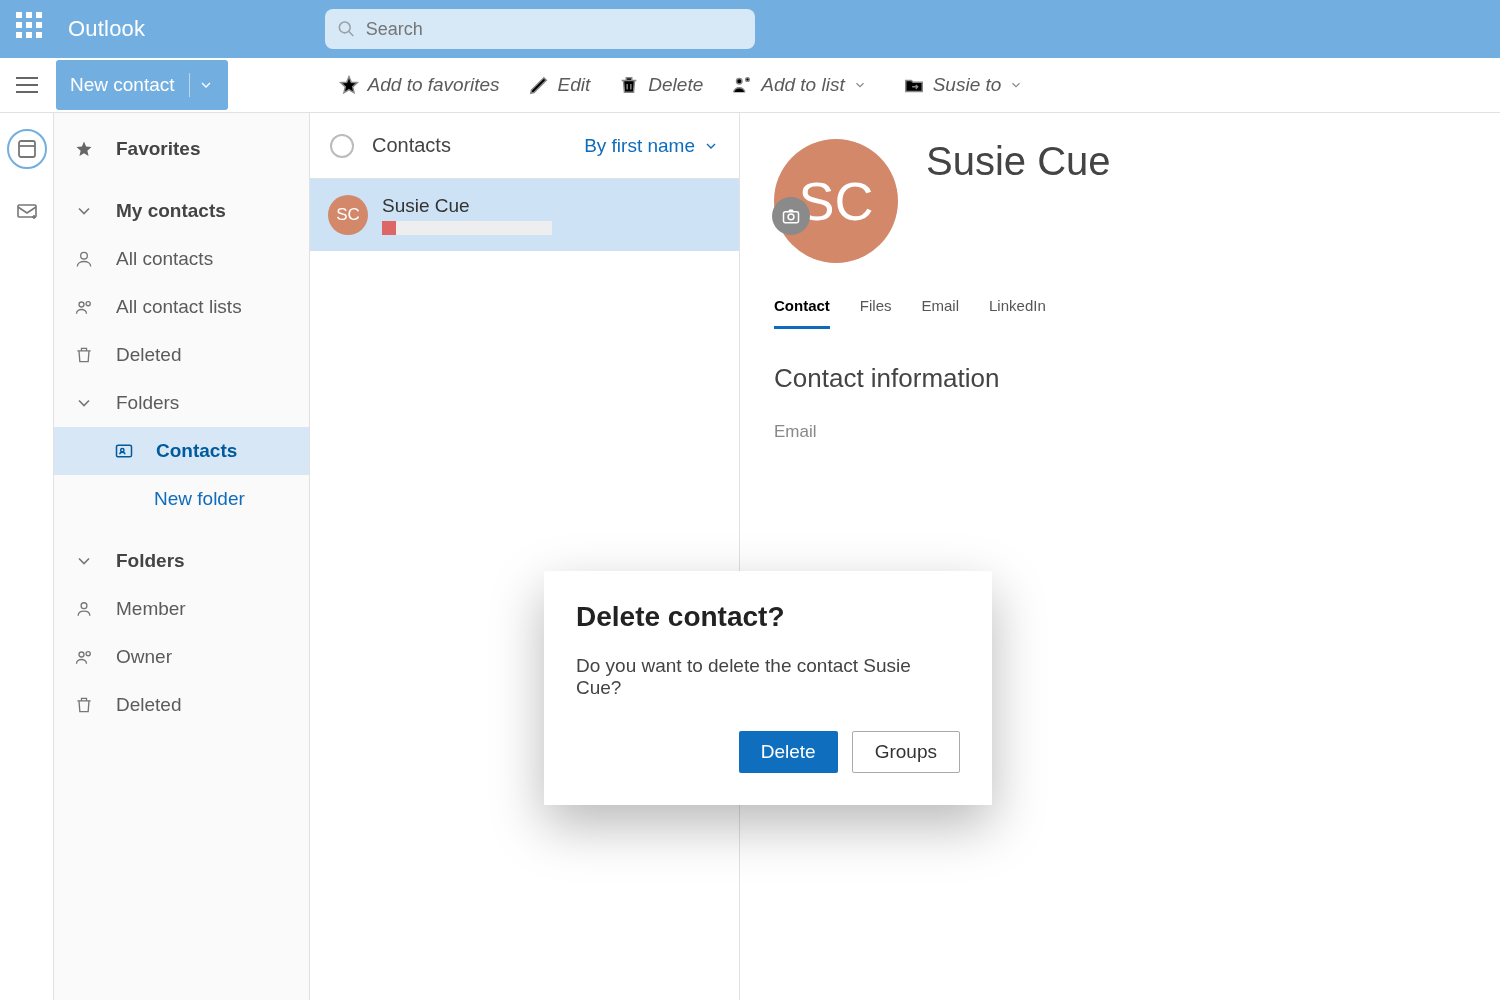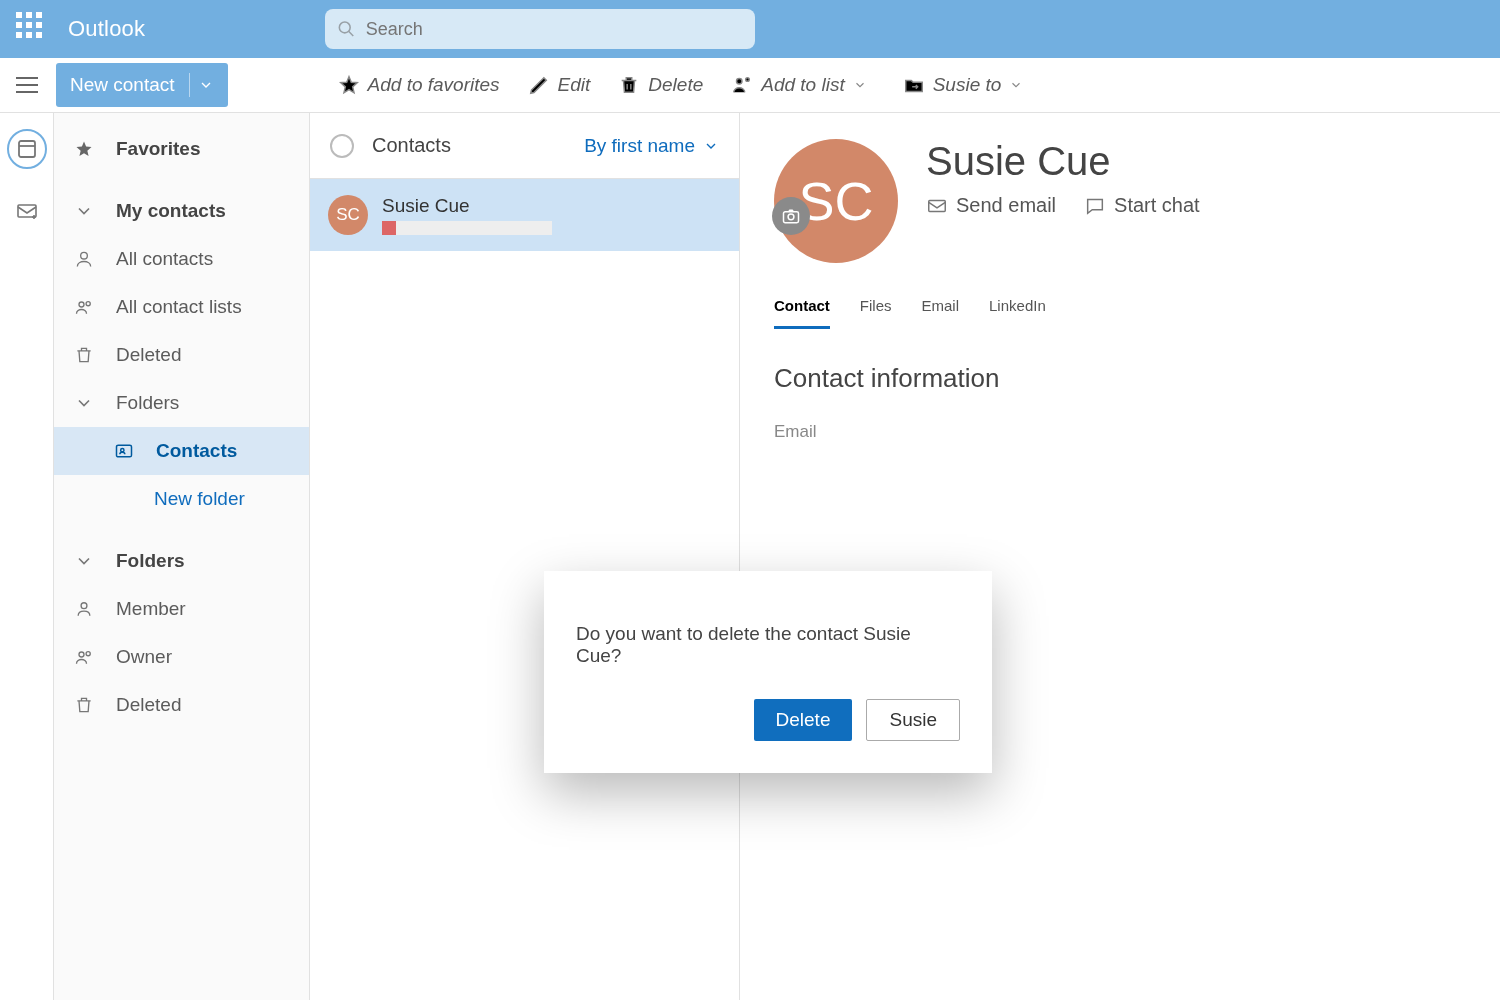--- a/index.html
+++ b/index.html
@@ -27,21 +27,21 @@
   .brand { font-size: 22px; font-weight: 500; letter-spacing: .2px; color:#fff; }
   .searchwrap { margin-left: 180px; width: 430px; height: 40px; background: #d7e9f6; border-radius: 8px; display:flex; align-items:center; padding: 0 12px; }
   .searchwrap svg { width:20px; height:20px; opacity:.55; }
   .searchwrap input { border:0; background:none; font-size:18px; color:#555; margin-left:10px; width:100%; outline:none; }
 
   
   .cmdrow { height: 55px; display:flex; align-items:center; border-bottom:1px solid var(--border); }
   .hamburger-cell { width:54px; display:flex; align-items:center; justify-content:center; }
   .hamburger { width:22px; height:16px; display:flex; flex-direction:column; justify-content:space-between; cursor:pointer; }
   .hamburger span { height:2px; background:#666; }
-  .newbtn { background: var(--blue-bar); color:#fff; height:44px; border-radius:3px; border:none; display:flex; align-items:center; padding:0 14px; font-size:19px; cursor:pointer; margin-left:2px;}
+  .newbtn { background: var(--blue-bar); color:#fff; height:50px; border-radius:3px; border:none; display:flex; align-items:center; padding:0 14px; font-size:19px; cursor:pointer; margin-left:2px;}
   .newbtn .sep { width:1px; height:24px; background:rgba(255,255,255,.5); margin:0 8px 0 14px; }
   .newbtn svg { width:16px; height:16px; }
   .cmd-spacer { width: 110px; }
   .cmd { display:flex; align-items:center; color:var(--text-mid); font-size:19px; margin-right:28px; cursor:pointer;font-style:italic; }
   .cmd svg { width:22px; height:22px; margin-right:8px; stroke:#888; }
   .cmd .chev { margin-left:8px; width:14px; height:14px; }
 
   
   .main { display:flex; height: calc(1000px - 58px - 55px); }
 
@@ -312,49 +312,35 @@
         <div class="cam">
           <svg viewBox="0 0 24 24" stroke-width="1.8">
               <rect x="3" y="7" width="18" height="13" rx="2"></rect>
               <circle cx="12" cy="13" r="3.5"></circle>
               <path d="M9 7l1.5-2h3L15 7"></path>
             </svg>
         </div>
       </div>
       <div class="d-title">
         <h1>Susie Cue</h1>
-        <div class="d-actions">
-          <div class="act">
-            <svg viewBox="0 0 24 24" stroke-width="1.6">
-                <rect x="3" y="6" width="18" height="12" rx="1"></rect>
-                <path d="M3 8l9 6 9-6"></path>
-              </svg>
-            <span>Send email</span>
-          </div>
-          <div class="act">
-            <svg viewBox="0 0 24 24" stroke-width="1.6">
-                <path d="M4 5h16v11H9l-5 4V5z"></path>
-              </svg>
-            <span>Start chat</span>
-          </div>
-        </div>
       </div>
     </div>
 
     <div class="tabs">
       <div class="tab active">Contact</div>
       <div class="tab">Files</div>
       <div class="tab">Email</div>
       <div class="tab">LinkedIn</div>
     </div>
 
     <div class="sect-title">Contact information</div>
     <div class="field-label">Email</div>
   </div>
 
   <div class="dialog">
+    <h2>Delete contact?</h2>
     <p>Do you want to delete the contact Susie Cue?</p>
     <div class="btns">
       <button class="btn-primary">Delete</button>
-      <button class="btn-secondary">Susie</button>
+      <button class="btn-secondary">Groups</button>
     </div>
   </div>
 </div>
 
 </body></html>

